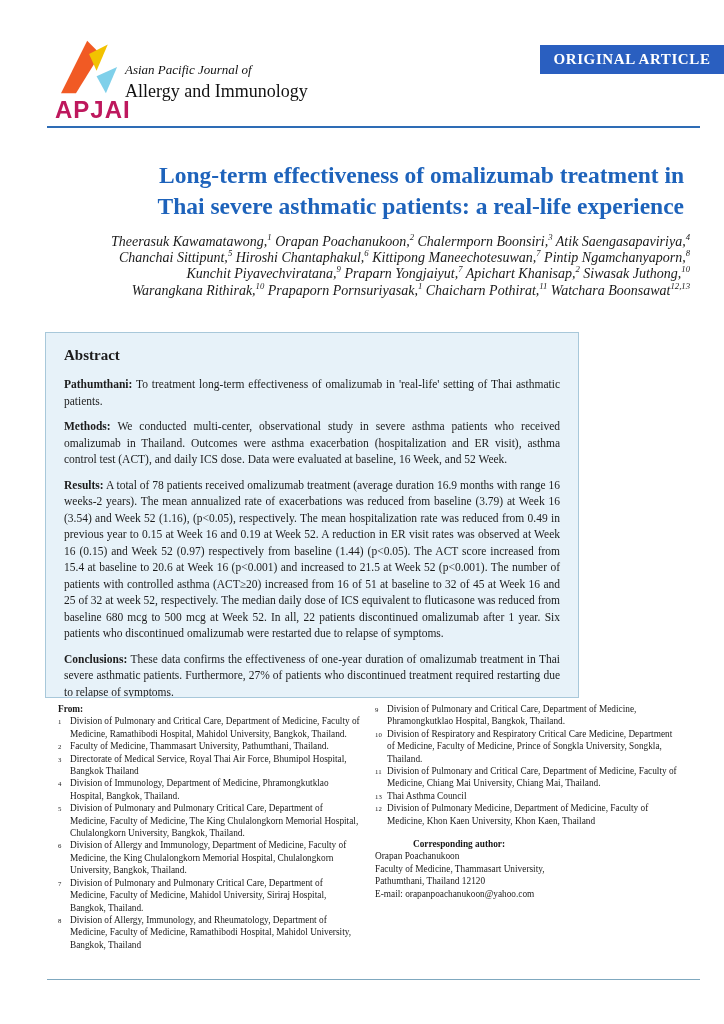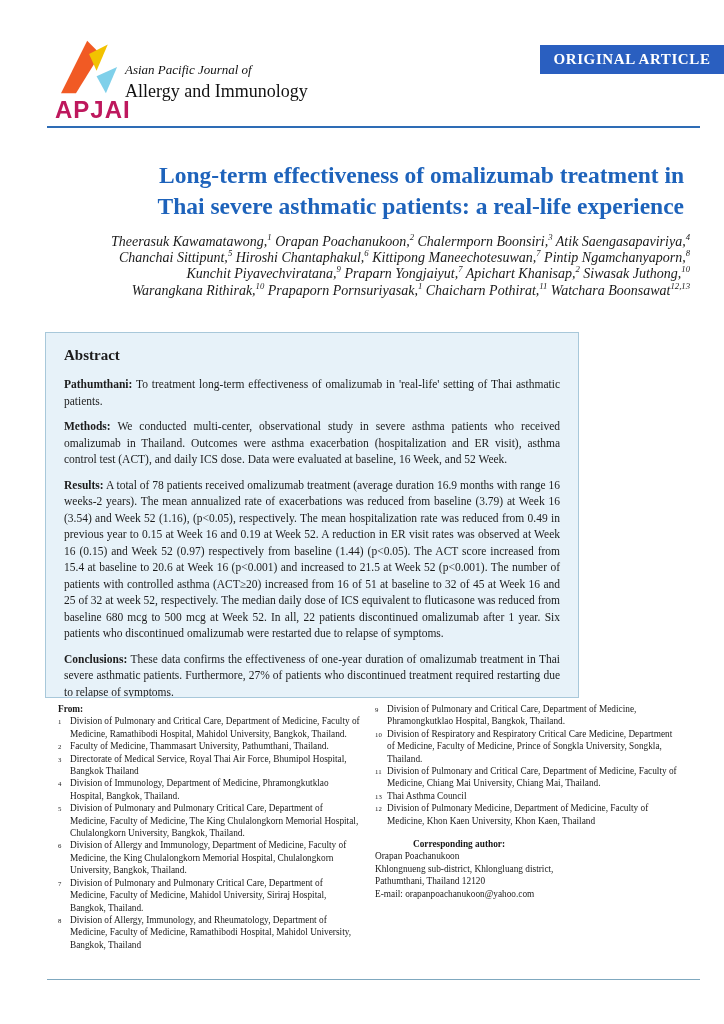--- a/index.html
+++ b/index.html
@@ -185,21 +185,21 @@
           </div>
           <div class="aff-item">
             <span class="aff-num">12</span>
             <span class="aff-text">Division of Pulmonary Medicine, Department of Medicine, Faculty of Medicine, Khon Kaen University, Khon Kaen, Thailand</span>
           </div>
         </div>
       <div class="corresponding">
         <div class="corr-heading">Corresponding author:</div>
         <div>
             <div>Orapan Poachanukoon</div>
-            <div>Khlongnueng sub-district, Khlongluang district,</div>
+            <div>Faculty of Medicine, Thammasart University,</div>
             <div>Pathumthani, Thailand 12120</div>
             <div>E-mail: orapanpoachanukoon@yahoo.com</div>
           </div>
       </div>
     </div>
   </div>
 
   <div class="footer-rule"></div>
 
 </div>

